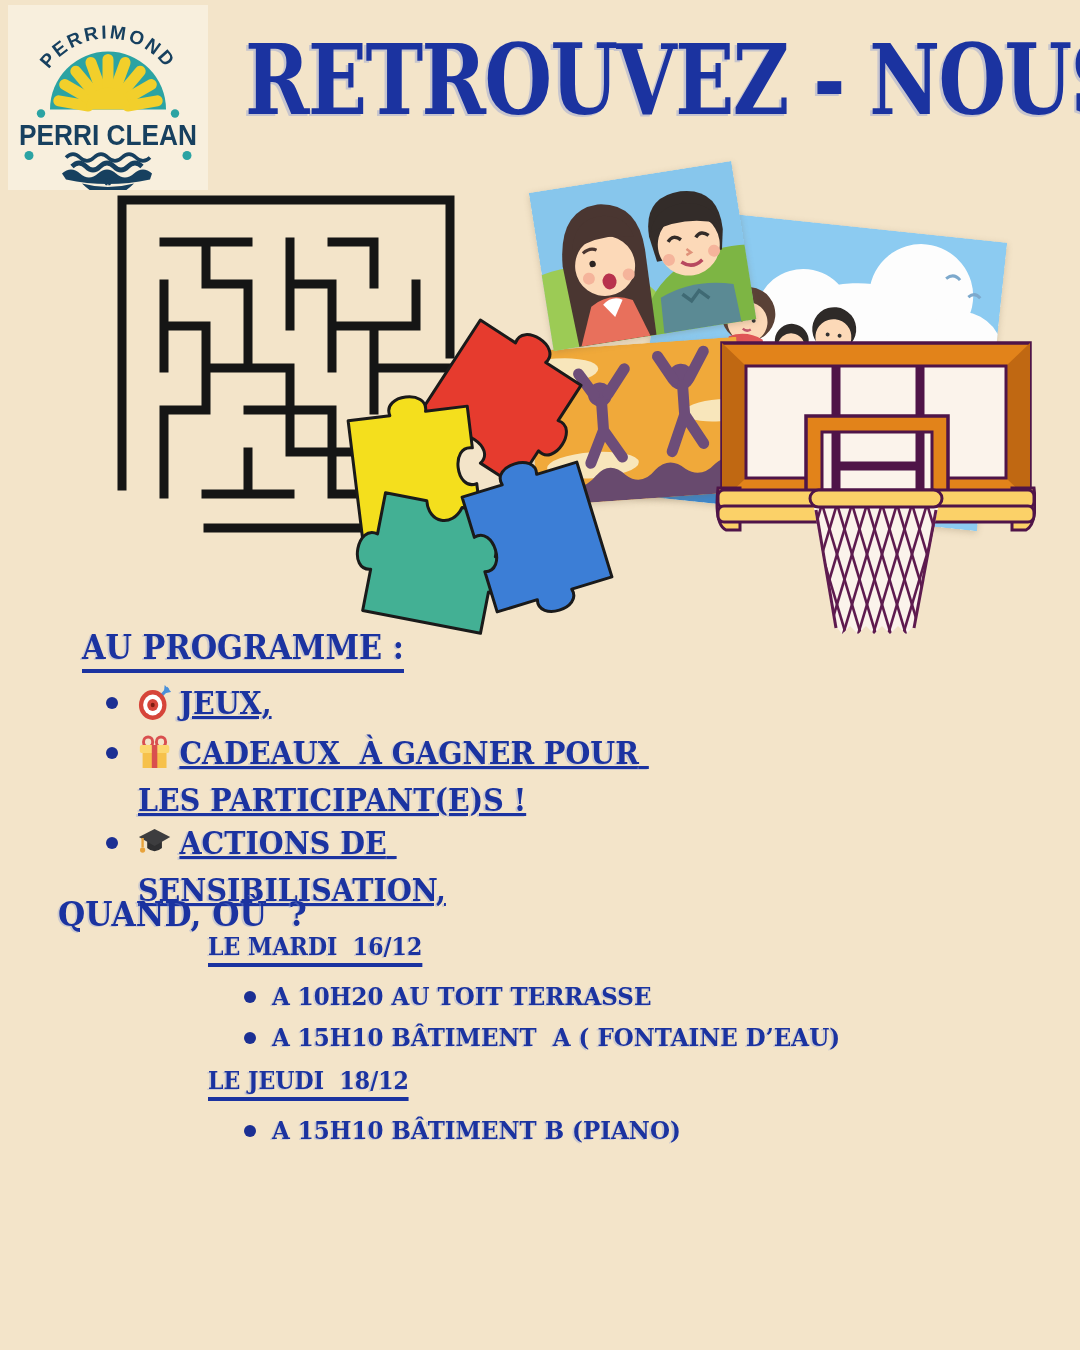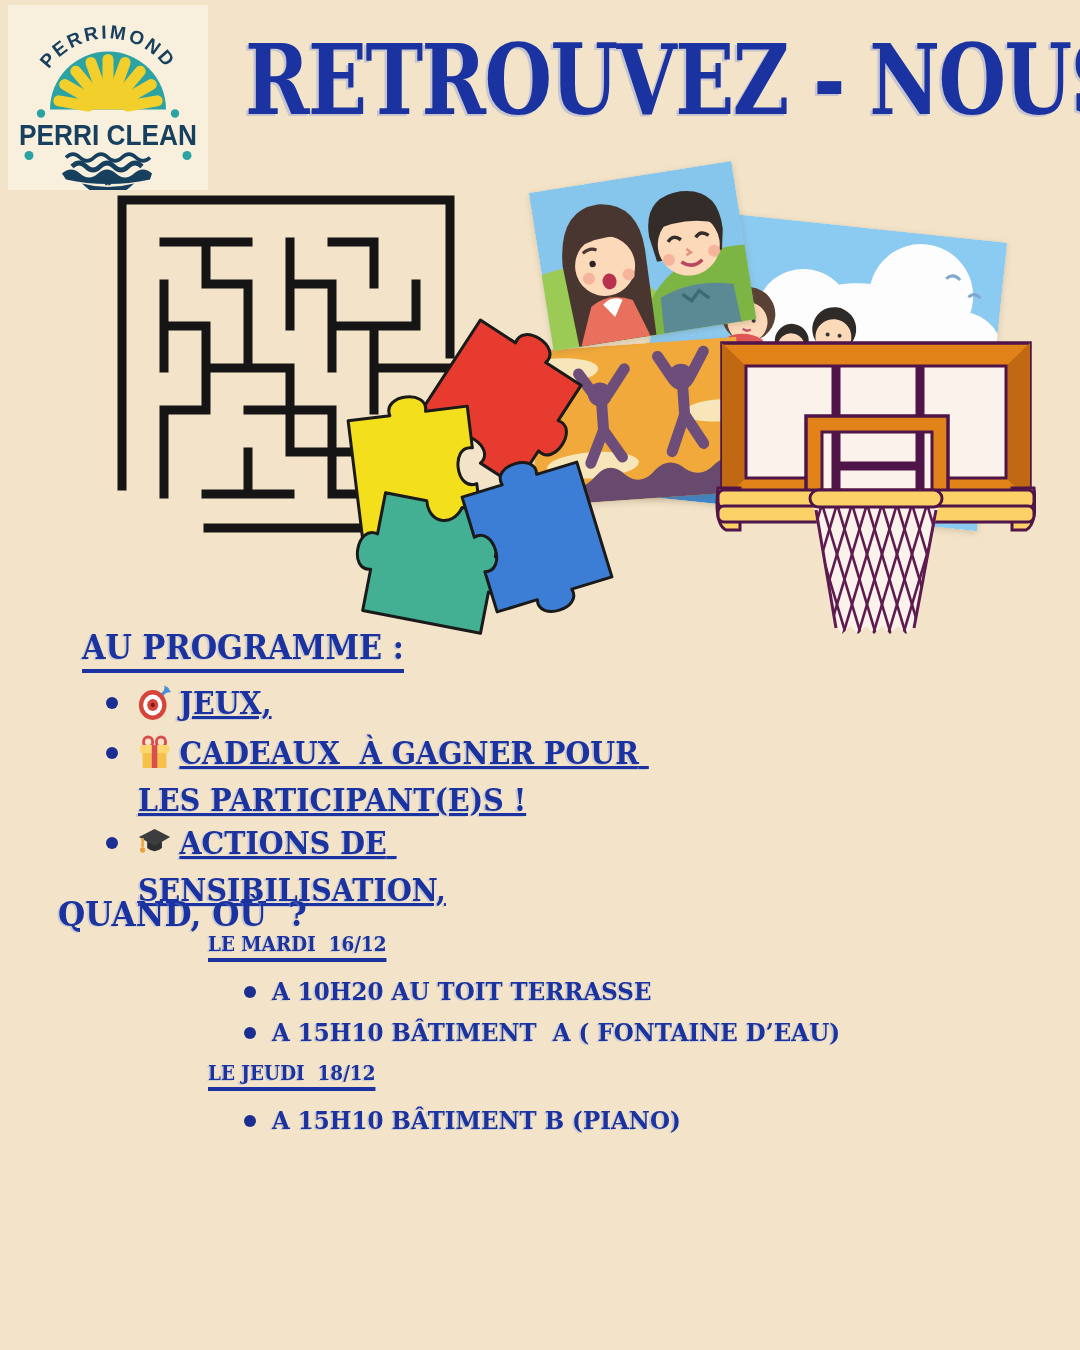--- a/index.html
+++ b/index.html
@@ -48,21 +48,21 @@
   .programme-heading{ font-size:33px; }
   .bullet-list{ list-style:none; margin-top:10px; }
   .bullet-item{ display:flex; align-items:flex-start; margin-bottom:3px; font-size:31px; line-height:40px;text-decoration:underline; }
   .dot{ flex:0 0 auto; width:12px; height:12px; border-radius:50%; background:#1b2f93; margin:14px 20px 0 24px; }
   .bullet-body{ max-width:585px; }
   .em-icon{ display:inline-block; vertical-align:-7px; margin-right:9px; }
 
   .quand{ position:absolute; left:58px; top:894px; font-size:34px; }
 
   .schedule{ position:absolute; left:208px; top:932px; width:760px; }
-  .day-label{ font-size:20px; }
+  .day-label{ font-size:24px; }
   .slot-list{ list-style:none; margin:10px 0 8px 0; }
   .slot-item{ display:flex; align-items:flex-start; font-size:25px; line-height:40px; margin-bottom:1px; }
   .slot-item .dot{ margin:14px 16px 0 36px; }
   .day-2{ margin-top:4px; display:block; }
 
   .footer-wrap{ position:absolute; left:0; top:1262px; width:1080px; text-align:center; }
   .footer-text{
     display:inline-block; font-family:"Liberation Sans", sans-serif;
     font-size:36px; color:#3c3933; transform:scaleX(.90); transform-origin:center;
     white-space:pre;

